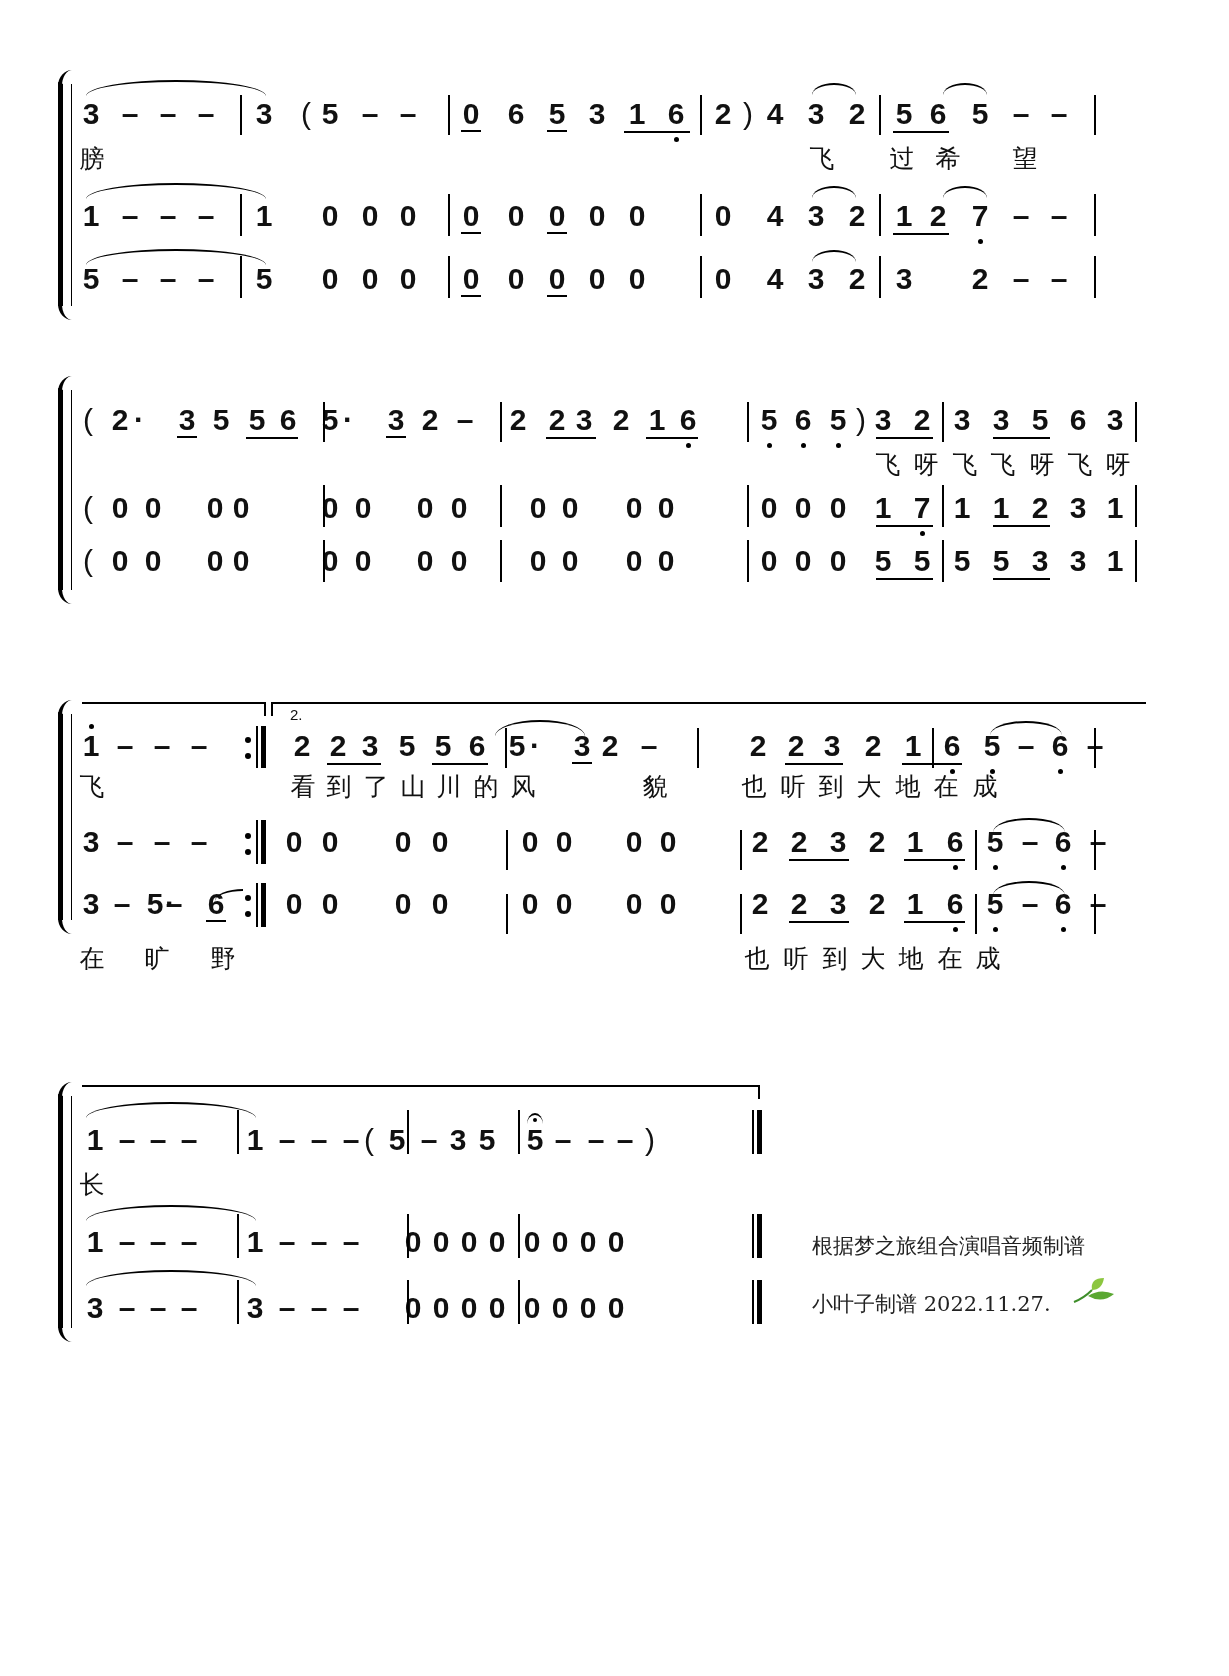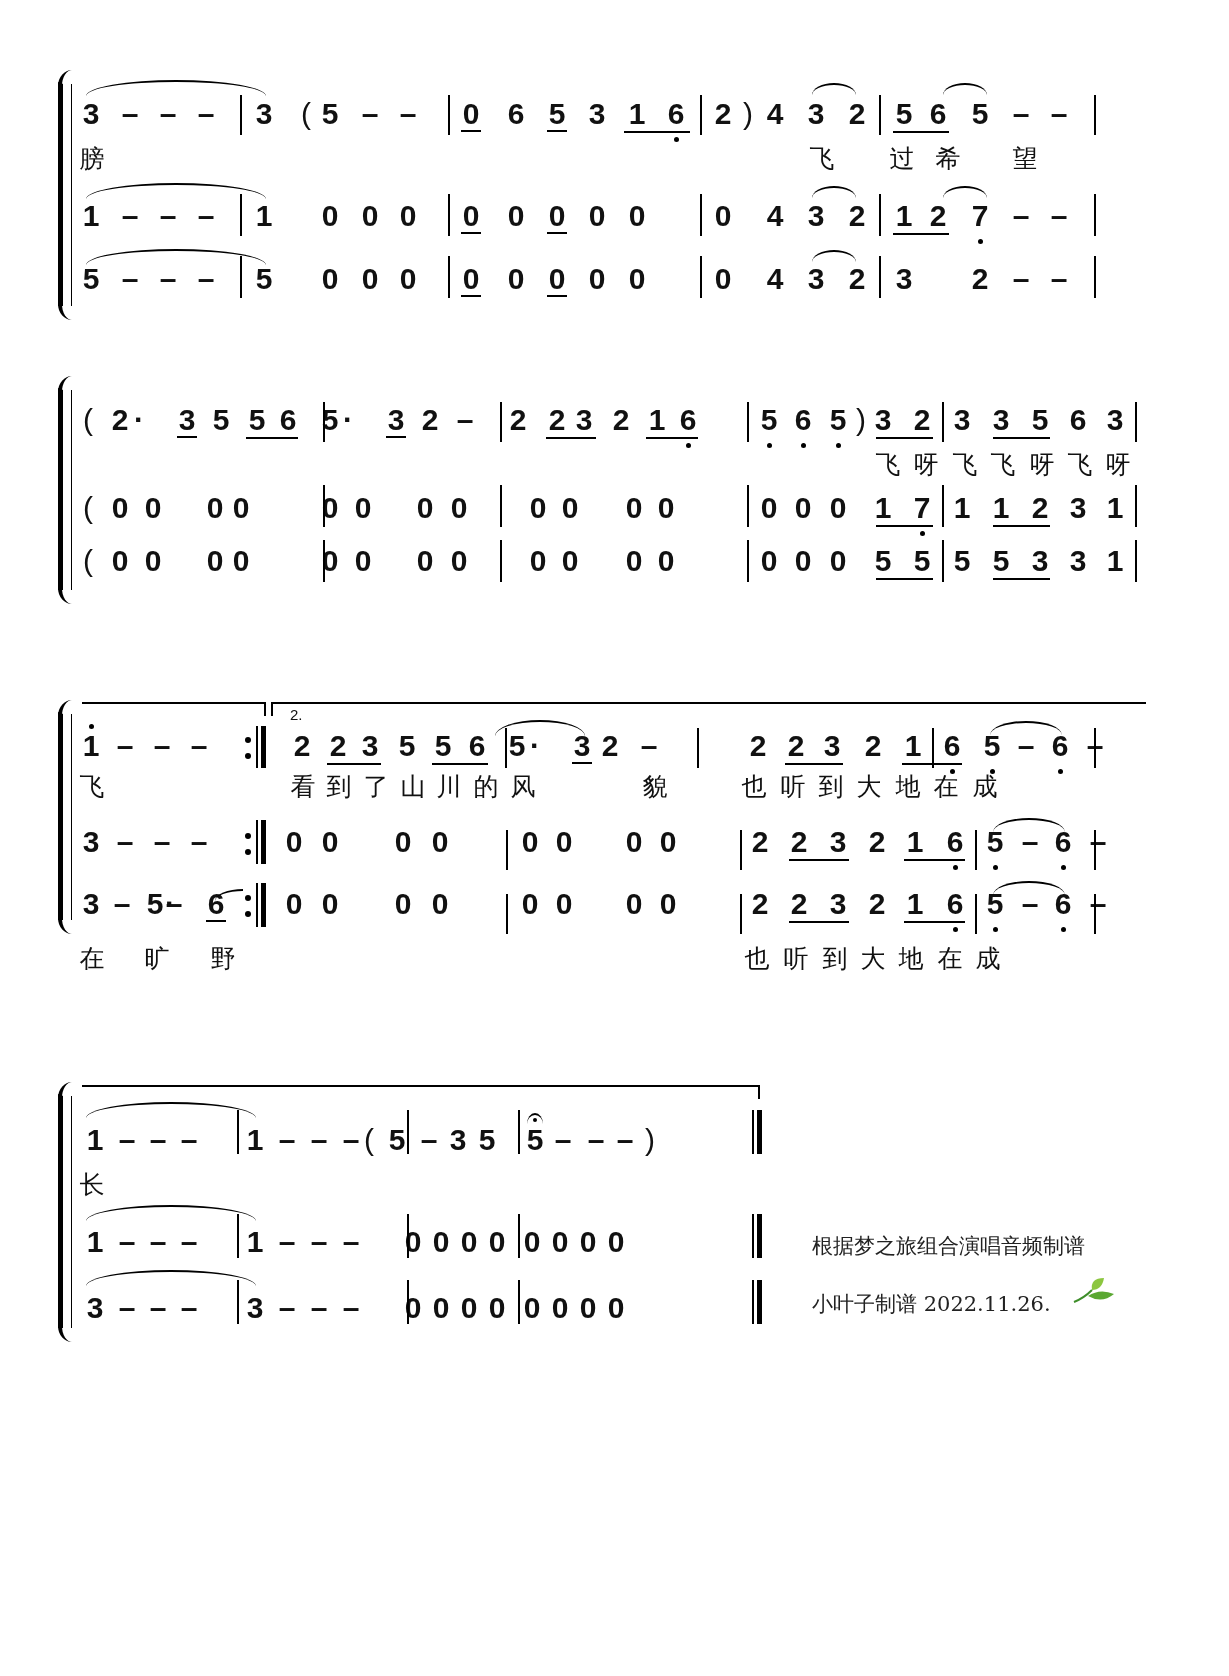--- a/index.html
+++ b/index.html
@@ -522,18 +522,18 @@
 
   <span class="bar" style="left:752px;top:1110px;height:44px;"></span>
   <span class="bar thick" style="left:757px;top:1110px;height:44px;"></span>
   <span class="bar" style="left:752px;top:1214px;height:44px;"></span>
   <span class="bar thick" style="left:757px;top:1214px;height:44px;"></span>
   <span class="bar" style="left:752px;top:1280px;height:44px;"></span>
   <span class="bar thick" style="left:757px;top:1280px;height:44px;"></span>
 </div>
 
 <span class="credit" style="left:812px;top:1232px;">根据梦之旅组合演唱音频制谱</span>
-<span class="credit" style="left:812px;top:1290px;">小叶子制谱 2022.11.26.</span>
+<span class="credit" style="left:812px;top:1290px;">小叶子制谱 2022.11.27.</span>
 <svg class="leaf" style="left:1070px;top:1276px;" width="46" height="30" viewBox="0 0 46 30">
   <path d="M4 26 Q14 22 22 14" stroke="#3e8e2a" stroke-width="2" fill="none"></path>
   <path d="M22 14 Q20 2 34 2 Q32 14 22 14 Z" fill="#8cc63f"></path>
   <path d="M18 20 Q30 12 44 18 Q32 28 18 20 Z" fill="#5aa832"></path>
 </svg>
 
 </body></html>

